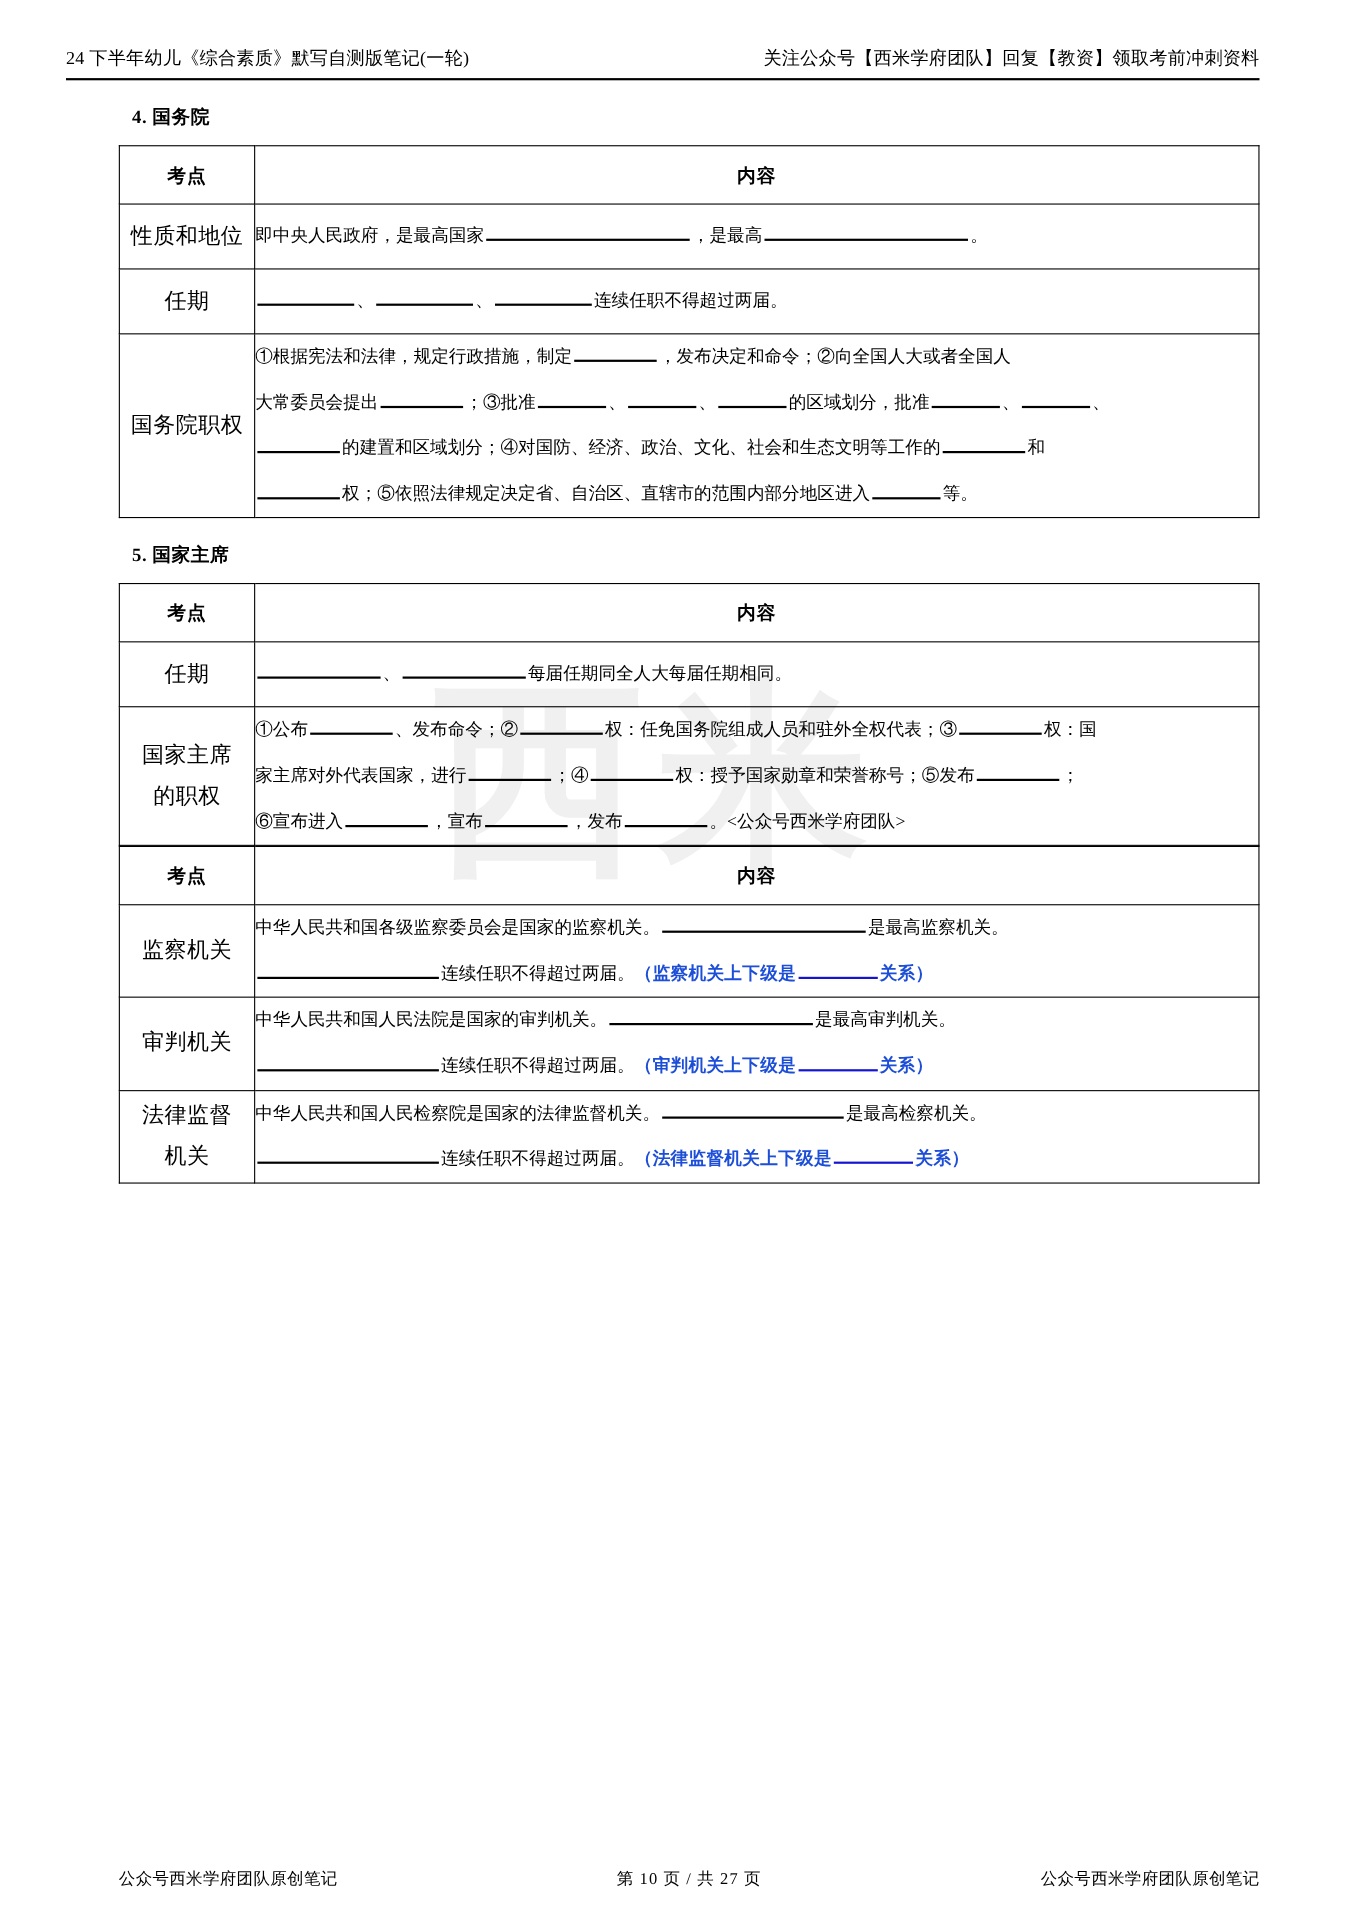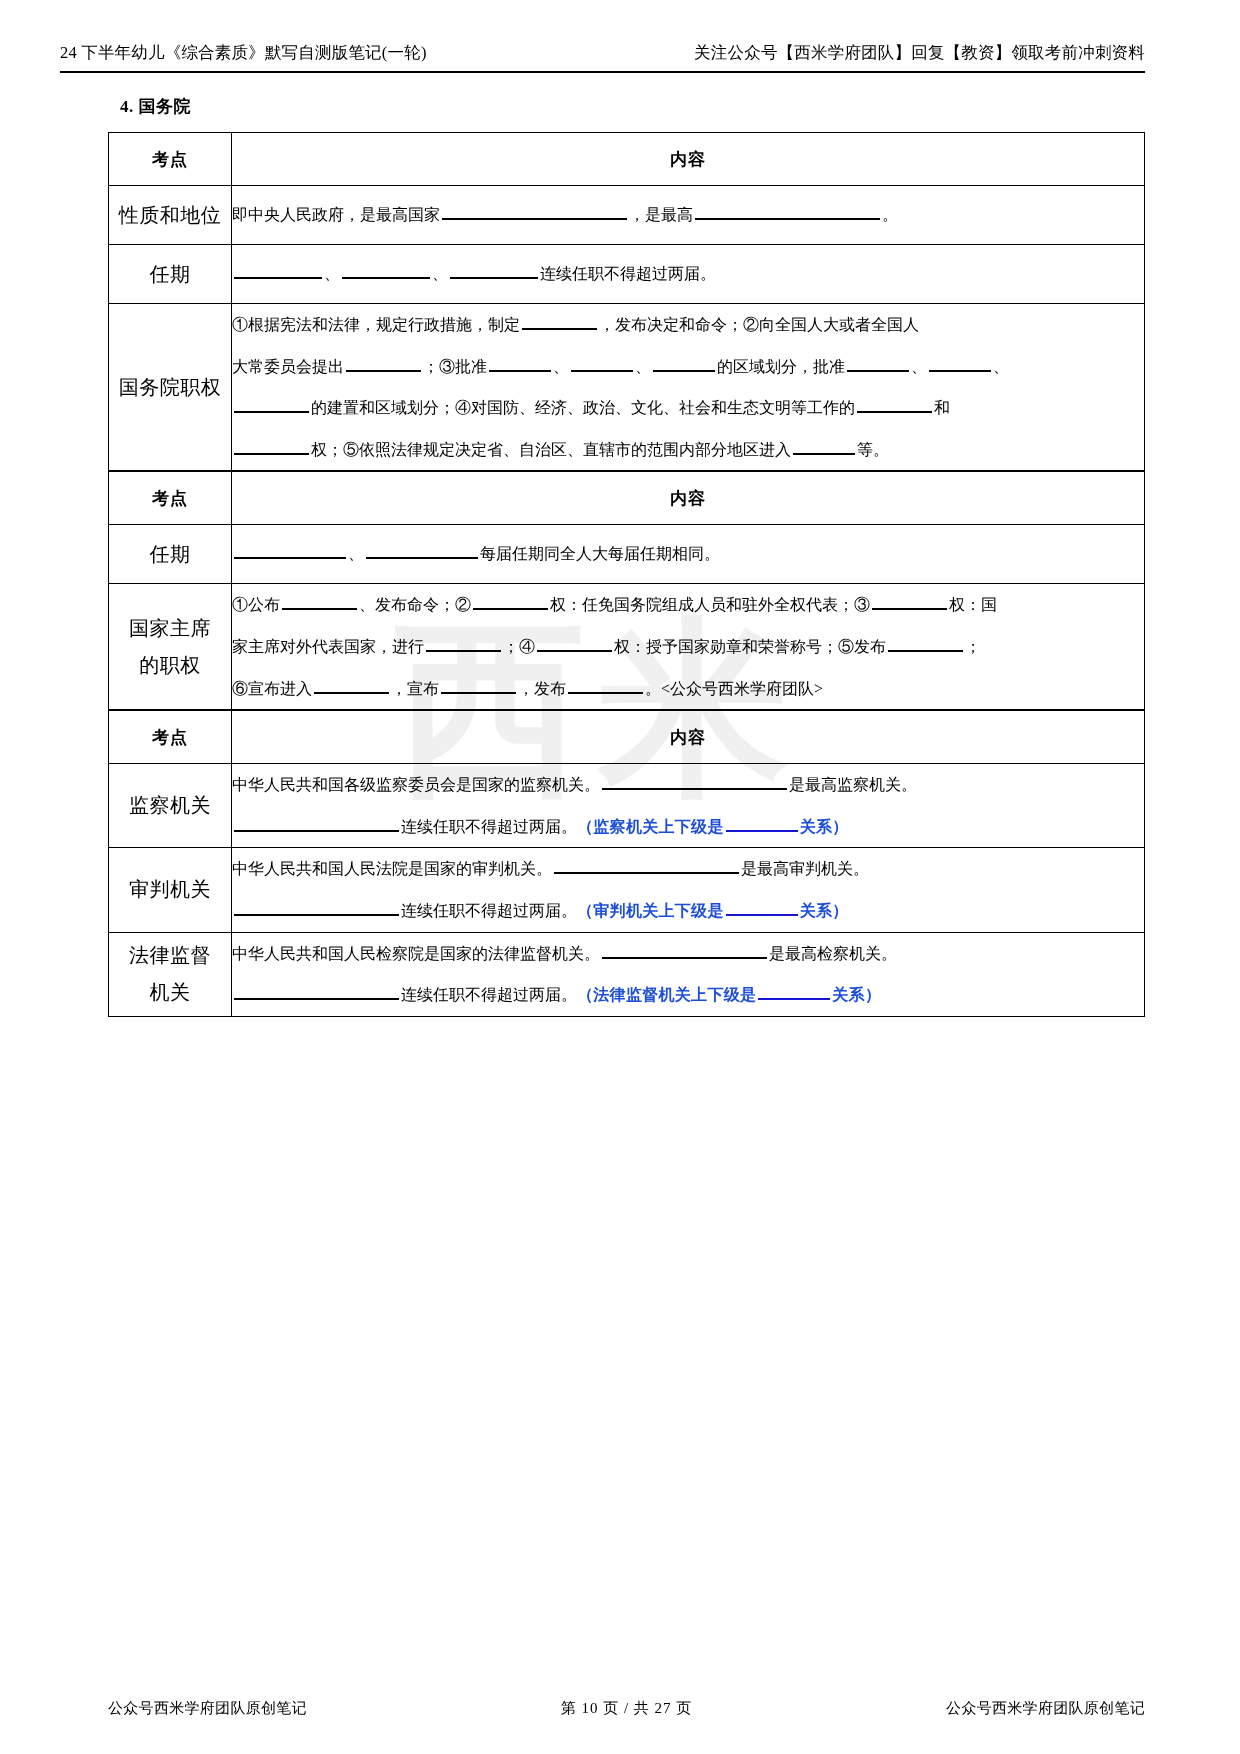--- a/index.html
+++ b/index.html
@@ -202,20 +202,21 @@
             <td class="point">国务院职权</td>
             <td class="body tall">
               <div class="line"><span>①根据宪法和法律，规定行政措施，制定</span><span class="blank b3"></span><span>，发布决定和命令；②向全国人大或者全国人</span></div>
               <div class="line"><span>大常委员会提出</span><span class="blank b3"></span><span>；③批准</span><span class="blank b2"></span><span>、</span><span class="blank b2"></span><span>、</span><span class="blank b2"></span><span>的区域划分，批准</span><span class="blank b2"></span><span>、</span><span class="blank b2"></span><span>、</span></div>
               <div class="line"><span class="blank b3"></span><span>的建置和区域划分；④对国防、经济、政治、文化、社会和生态文明等工作的</span><span class="blank b3"></span><span>和</span></div>
               <div class="line"><span class="blank b3"></span><span>权；⑤依照法律规定决定省、自治区、直辖市的范围内部分地区进入</span><span class="blank b2"></span><span>等。</span></div>
             </td>
           </tr>
         </tbody>
       </table>
+      <div class="section-title"><span class="num">5. </span><span>国家主席</span></div>
       <table class="k-table">
         <colgroup>
           <col class="col-point">
           <col>
         </colgroup>
         <thead>
           <tr>
             <th>考点</th>
             <th>内容</th>
           </tr>

